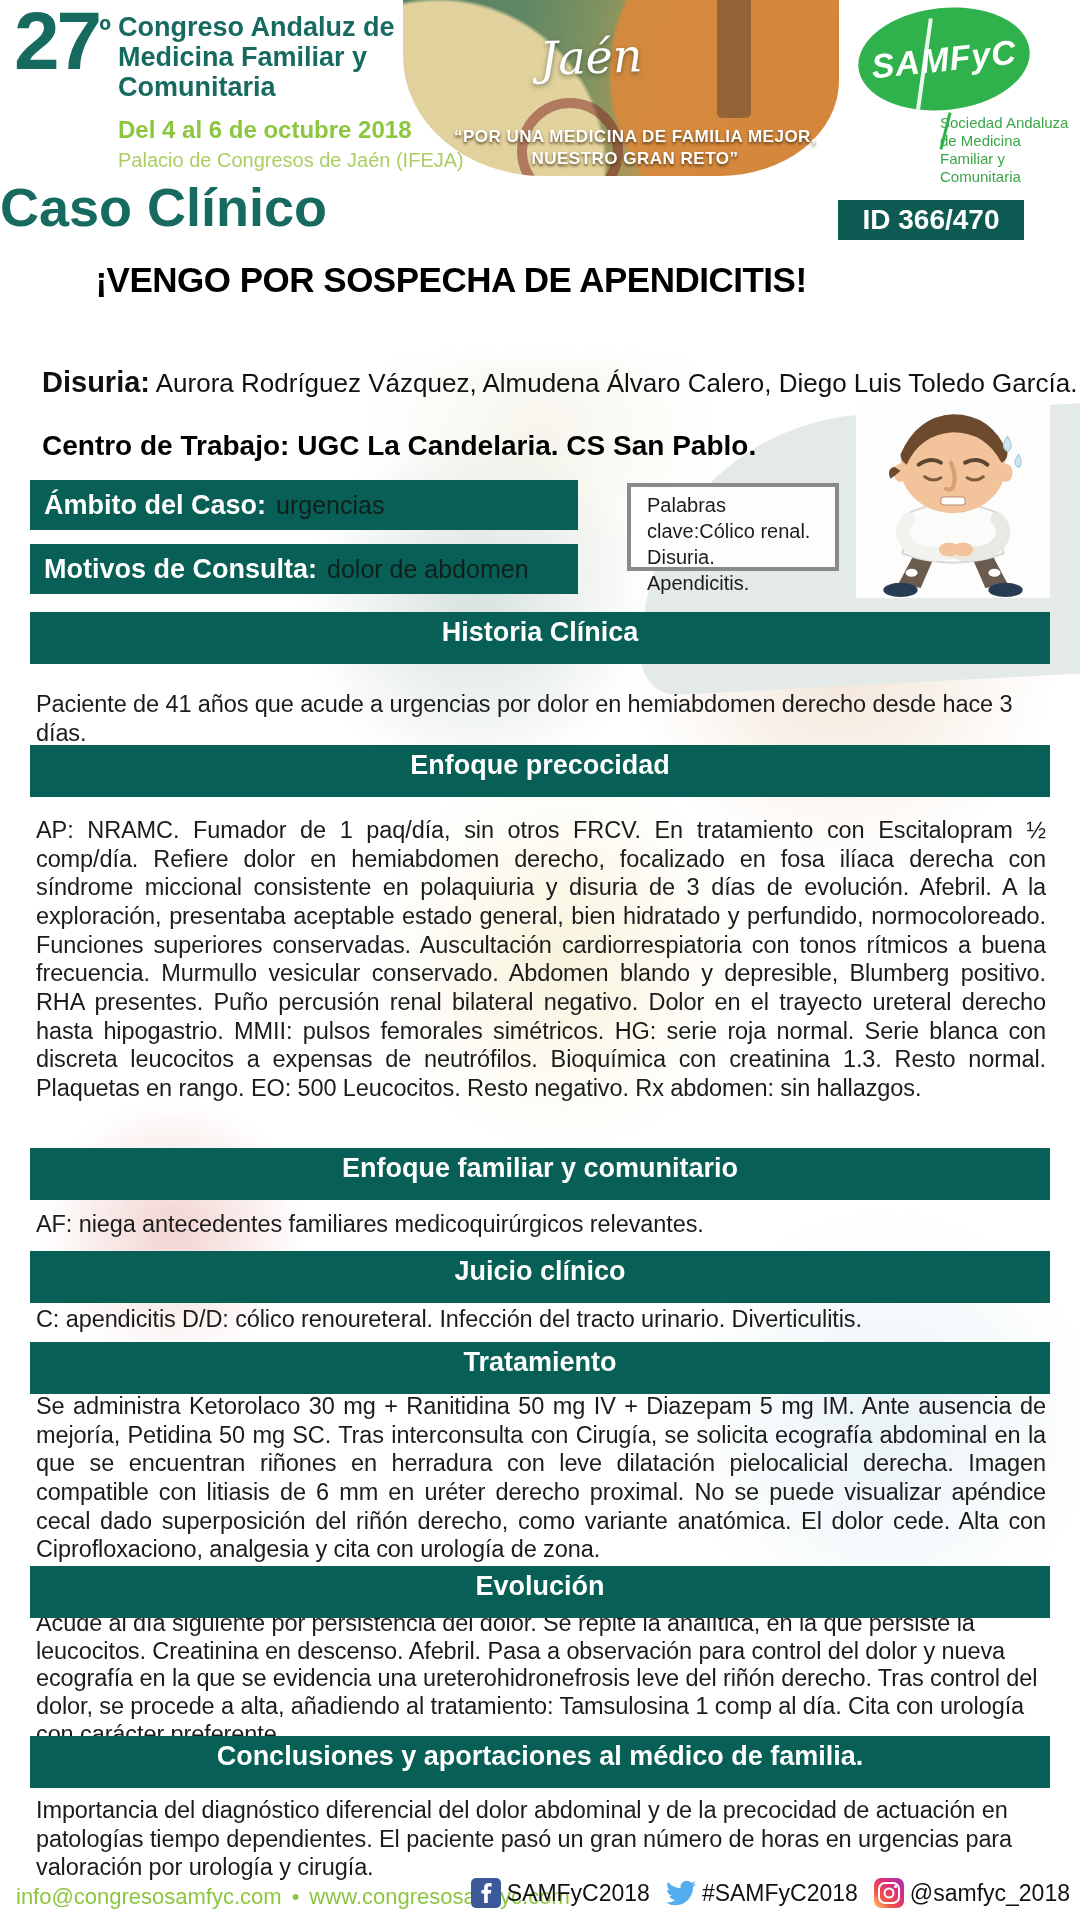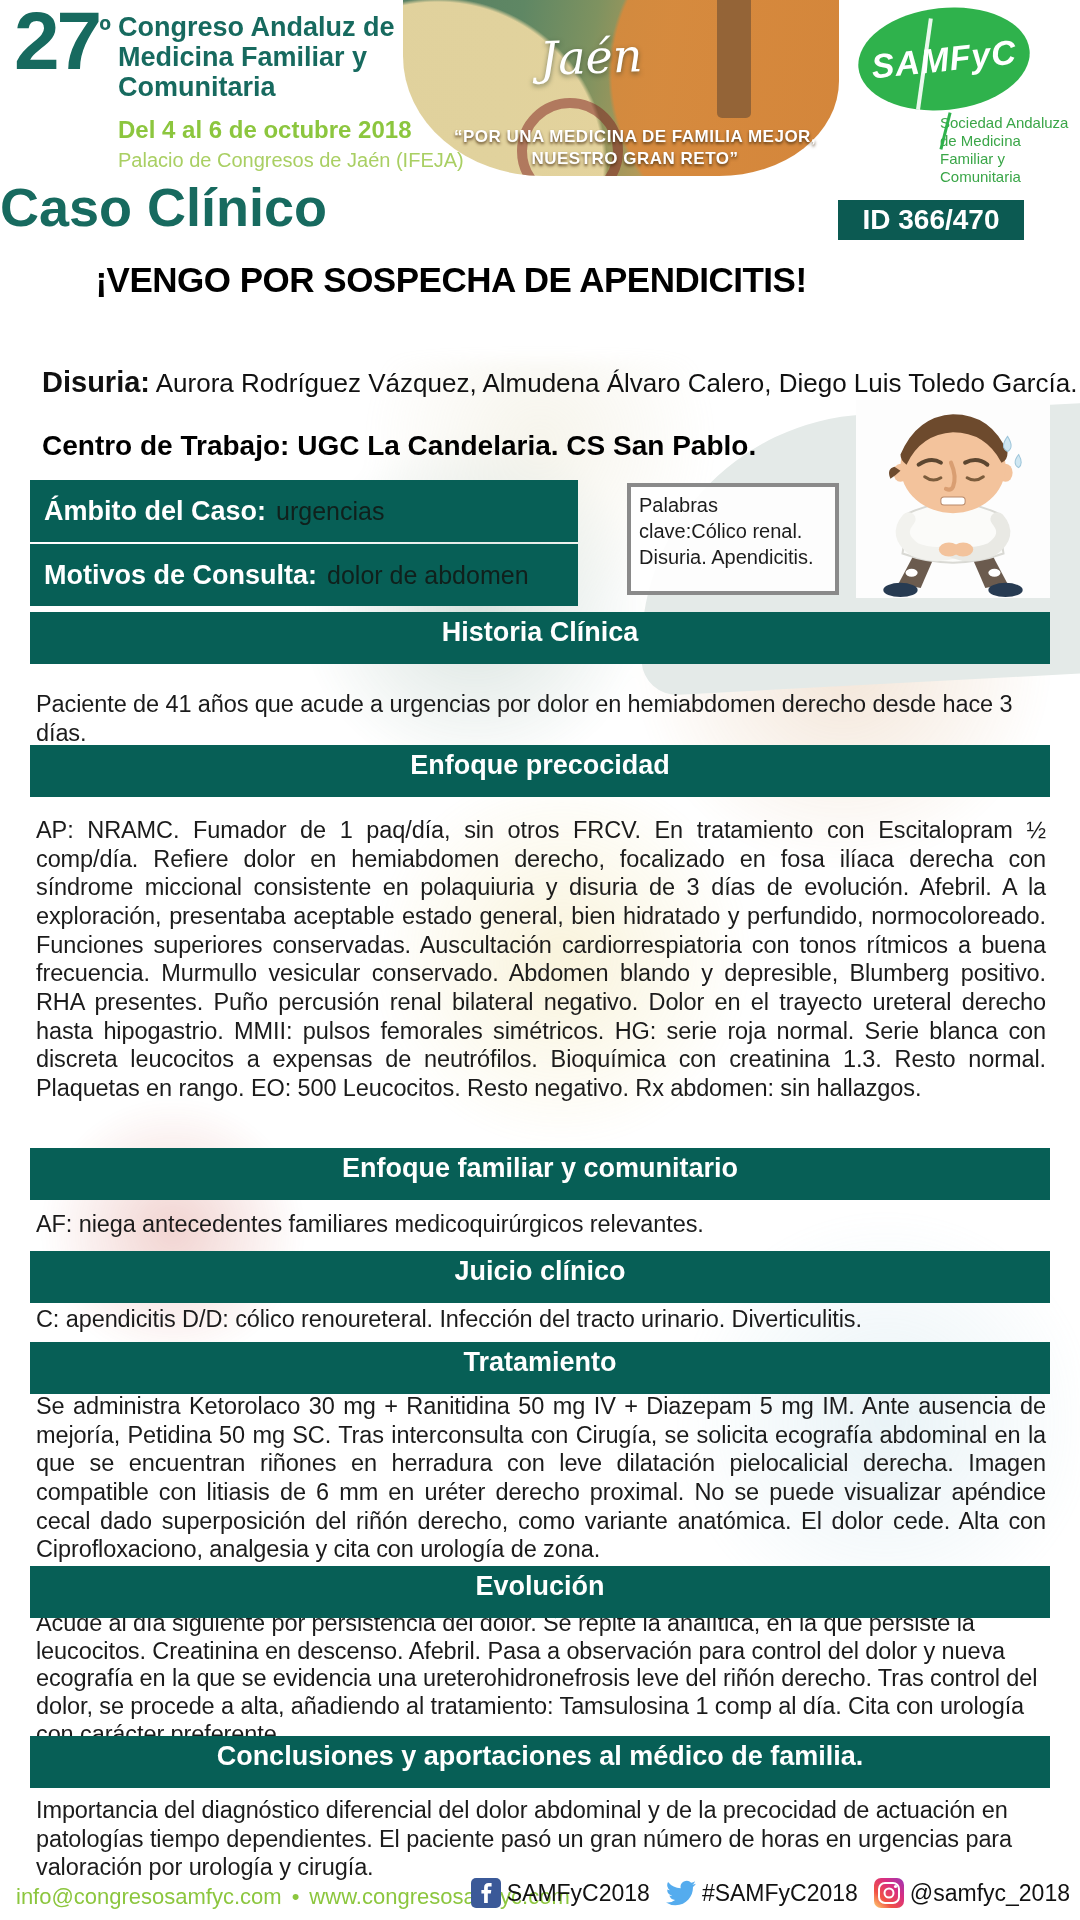--- a/index.html
+++ b/index.html
@@ -56,27 +56,27 @@
   .caso{position:absolute; left:0; top:176px; width:990px; text-align:left; z-index:2;
     font-size:54px; font-weight:bold; color:#176a5f;}
   .id-badge{position:absolute; left:838px; top:200px; width:186px; height:40px; z-index:2;
     background:#0c5a52; color:#fff; font-size:28px; font-weight:bold;
     display:flex; align-items:center; justify-content:center;}
   .main-title{position:absolute; left:0; top:260px; width:902px; text-align:center; z-index:2;
     font-size:35px; font-weight:bold; color:#000; letter-spacing:-.5px;}
   .authors{position:absolute; left:42px; top:366px; z-index:2; font-size:26px; color:#111;}
   .authors b{font-size:29px;}
   .workplace{position:absolute; left:42px; top:430px; z-index:2; font-size:28px; font-weight:bold; color:#000;}
-  .bar{position:absolute; left:30px; width:548px; height:62px; background:#075f56; z-index:2;
+  .bar{position:absolute; left:30px; width:548px; height:50px; background:#075f56; z-index:2;
     display:flex; align-items:center; padding:0 0 0 14px; box-sizing:border-box; gap:10px; white-space:nowrap;}
   .bar .lbl{color:#fff; font-weight:bold; font-size:27px;}
   .bar .val{color:#10201c; font-size:25px;}
-  .kw-box{position:absolute; left:627px; top:483px; width:212px; height:112px; z-index:2;
+  .kw-box{position:absolute; left:627px; top:483px; width:212px; height:88px; z-index:2;
     border:4px solid #8a8a8a; background:rgba(255,255,255,.9); box-sizing:border-box;
-    font-size:20px; line-height:1.3; color:#1c1c1c; padding:5px 8px;}
+    font-size:20px; line-height:1.3; color:#1c1c1c; padding:5px 16px;}
   .patient{position:absolute; left:856px; top:400px; width:194px; height:198px; background:#fdfdfd; z-index:2;}
   
   .banner{position:absolute; left:30px; right:30px; height:52px; background:#075f56; z-index:2;
     color:#fff; font-size:27px; font-weight:bold; text-align:center; line-height:40px;}
   .para{position:absolute; left:36px; right:34px; z-index:1; font-size:23.5px; line-height:1.22;
     color:#1b1b1b; letter-spacing:-.1px;}
   .just{text-align:justify;}
   
   .footer-left{position:absolute; left:16px; top:1884px; z-index:2; font-size:22px; color:#8cc63e;}
   .footer-left .dot{margin:0 10px;}

